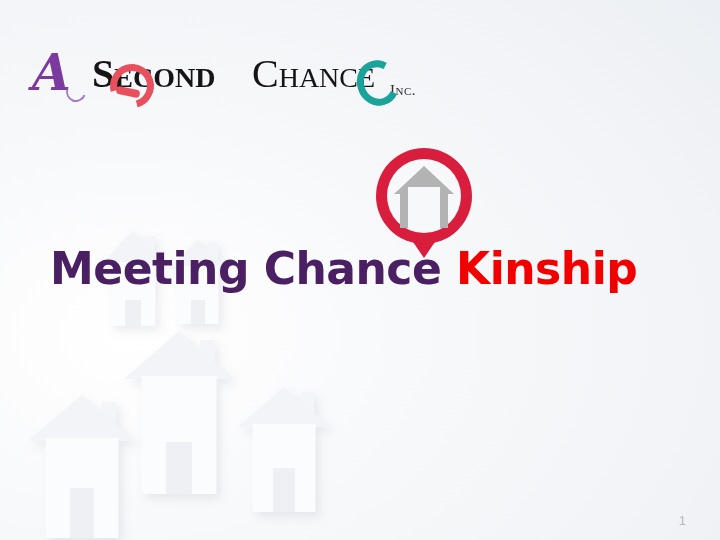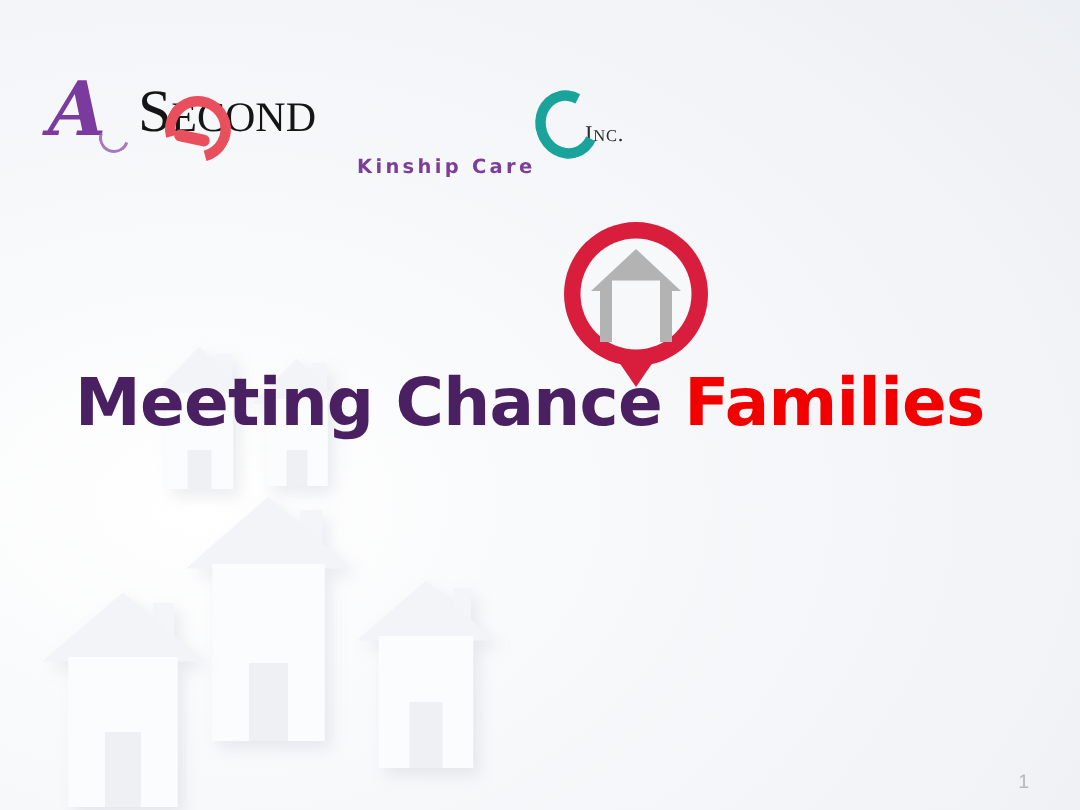--- a/index.html
+++ b/index.html
@@ -102,20 +102,21 @@
   .logo-second {
     position: absolute;
     left: 62px;
     top: 2px;
     font-family: "Liberation Serif", serif;
     font-size: 40px;
     font-variant: small-caps;
     letter-spacing: 0px;
     color: #151515;
     line-height: 1;
+    font-weight: bold;
   }
   .logo-chance {
     position: absolute;
     left: 222px;
     top: 2px;
     font-family: "Liberation Serif", serif;
     font-size: 40px;
     font-variant: small-caps;
     letter-spacing: 0px;
     color: #151515;
@@ -316,38 +317,38 @@
       </div>
     </div>
 
   <div id="logo">
     <div id="logo-wordmark">
       <span class="logo-letter-a">A</span>
       <span class="logo-a-swash"></span>
       <span class="logo-second">Second</span>
       <span class="logo-e-red"></span>
       <span class="logo-e-red-tail"></span>
+      <span class="logo-chance">Chance</span>
       <span class="logo-c-teal"></span>
       <span class="logo-inc">Inc.</span>
     </div>
-    <div id="logo-tagline">Kinship Care</div>
   </div>
 
   <div id="map-pin">
     <div class="pin-tail"></div>
     <div class="pin-head"></div>
     <div class="pin-hole"></div>
     <div class="pin-house">
       <div class="pin-house-roof"></div>
       <div class="pin-house-body"></div>
       <div class="pin-house-cut"></div>
     </div>
   </div>
 
   <div id="title-block">
     <div class="title-line">
-      <span class="t-purple">Meeting Chance </span><span class="t-red">Families</span>
+      <span class="t-purple">Meeting Chance </span><span class="t-red">Kinship</span>
     </div>
   </div>
 
   <div id="page-number">1</div>
 
 </div>
 
 </body></html>

